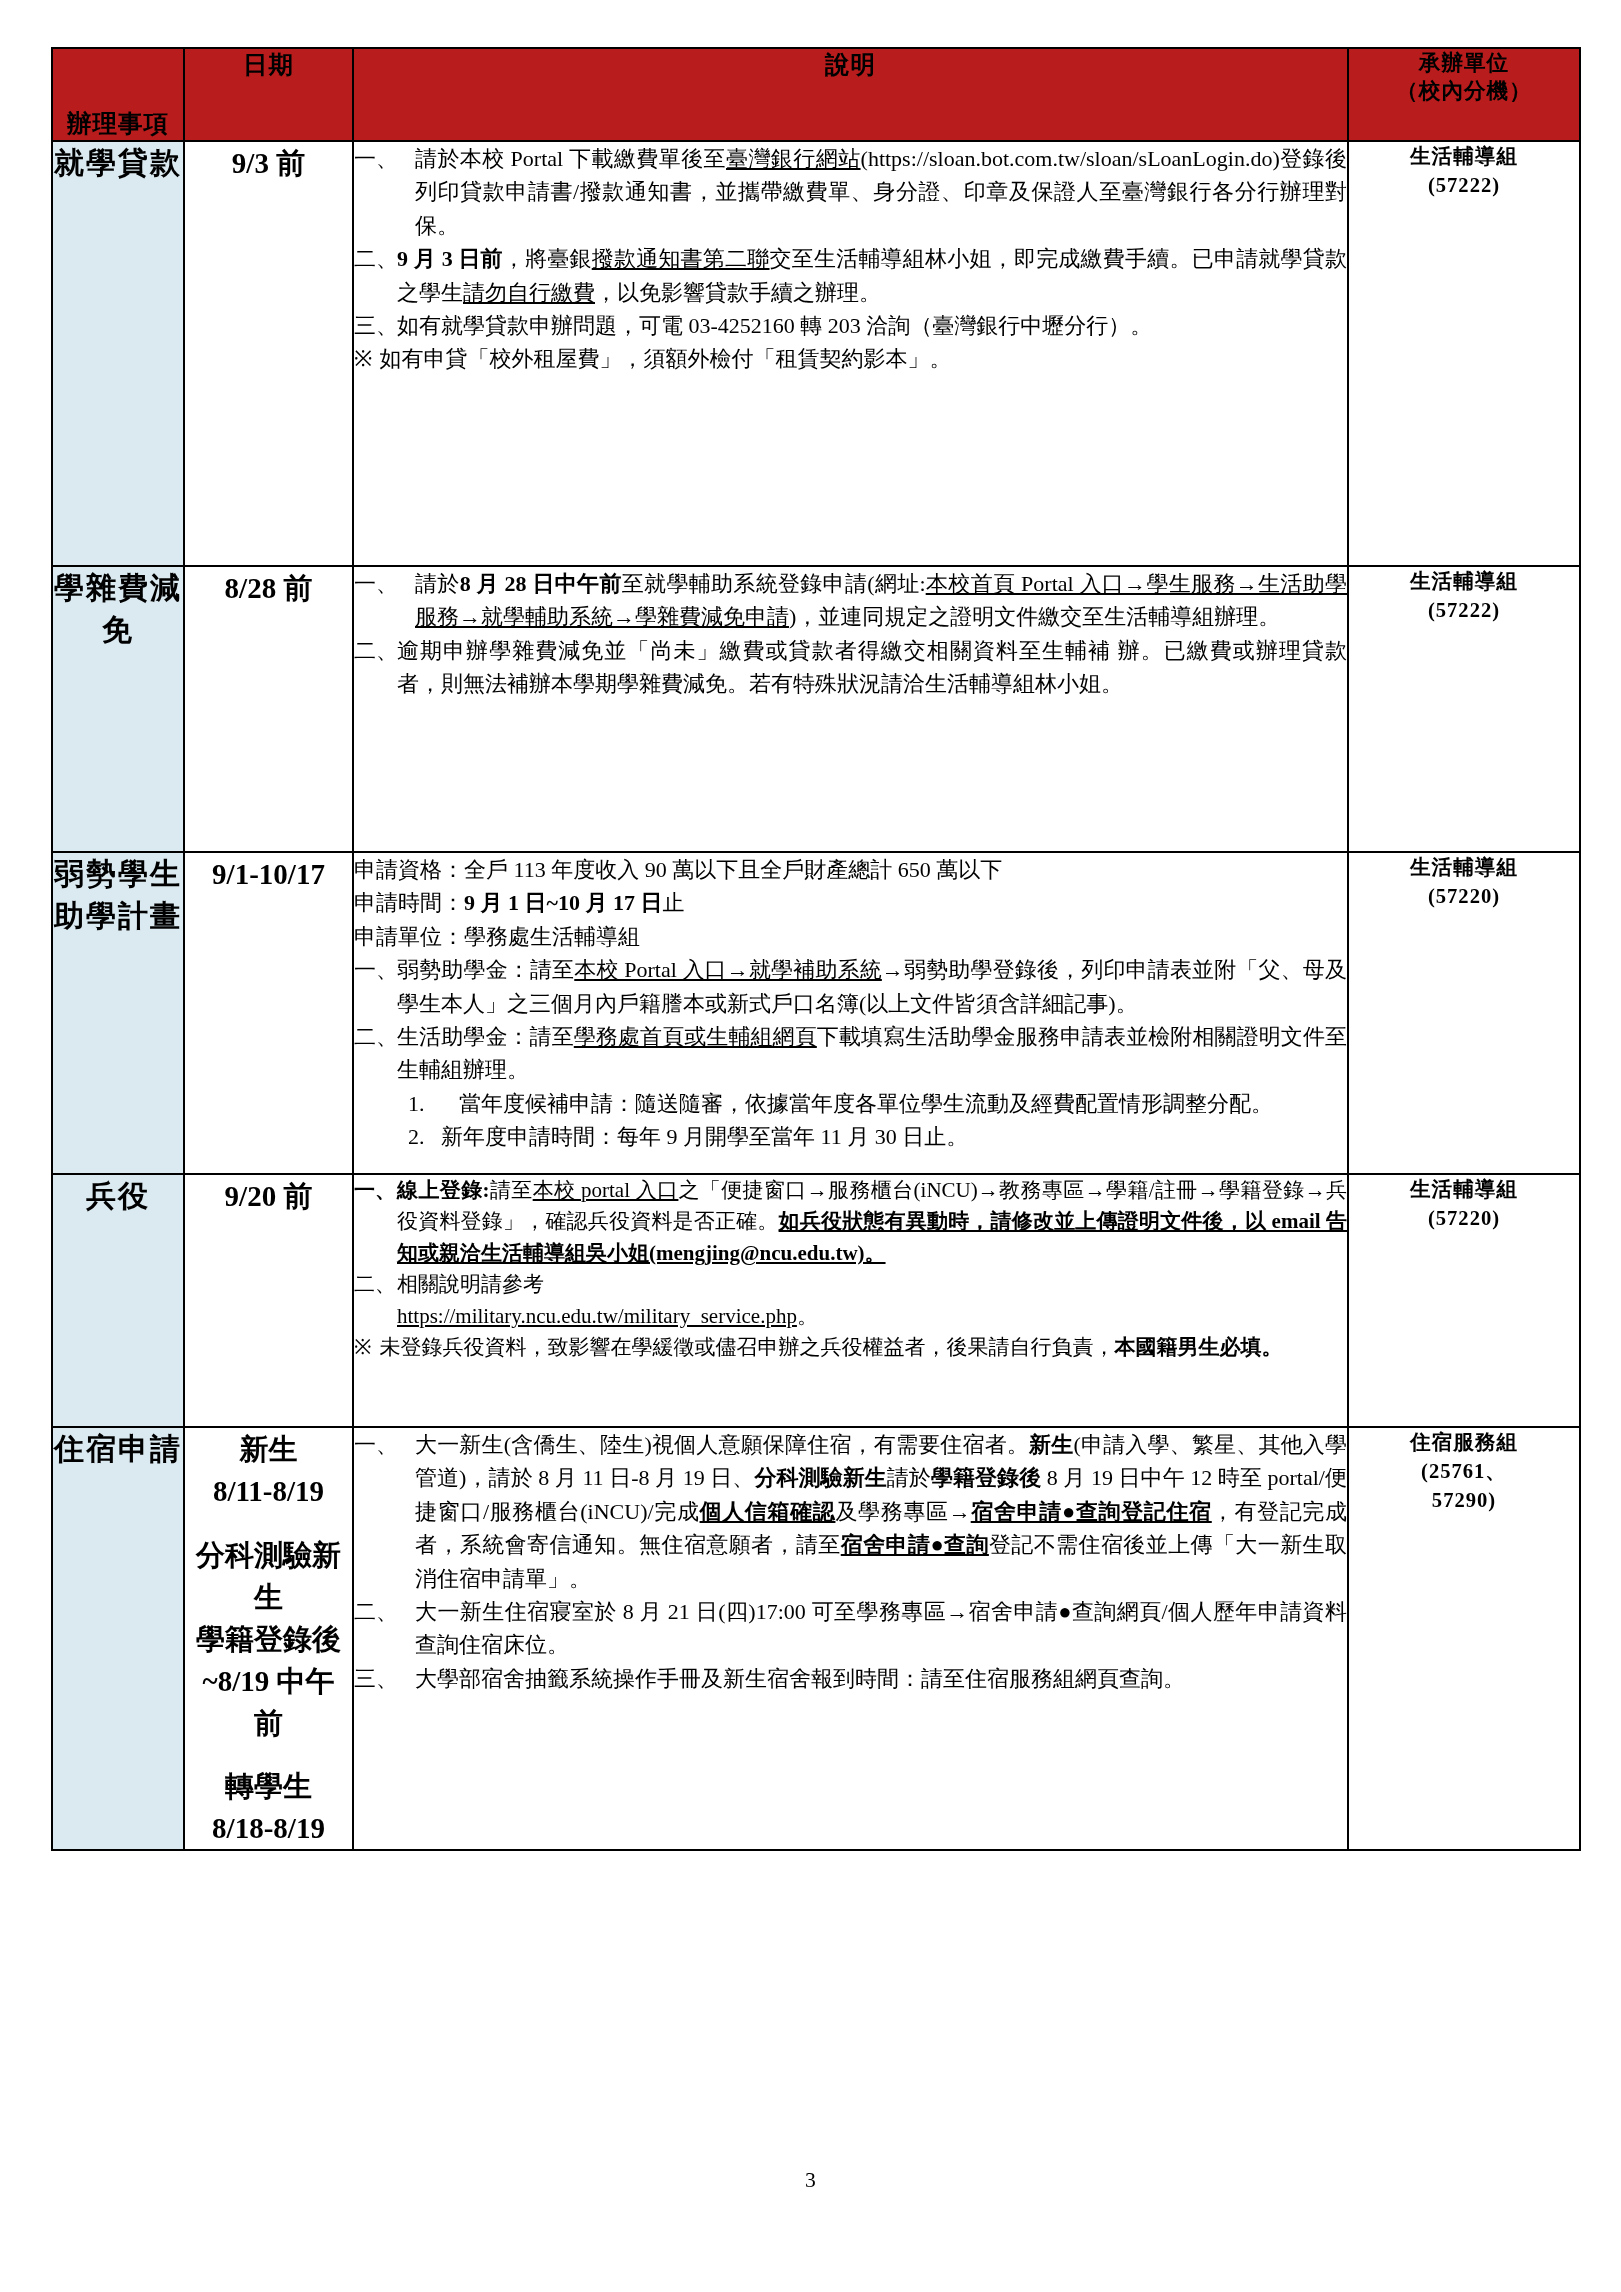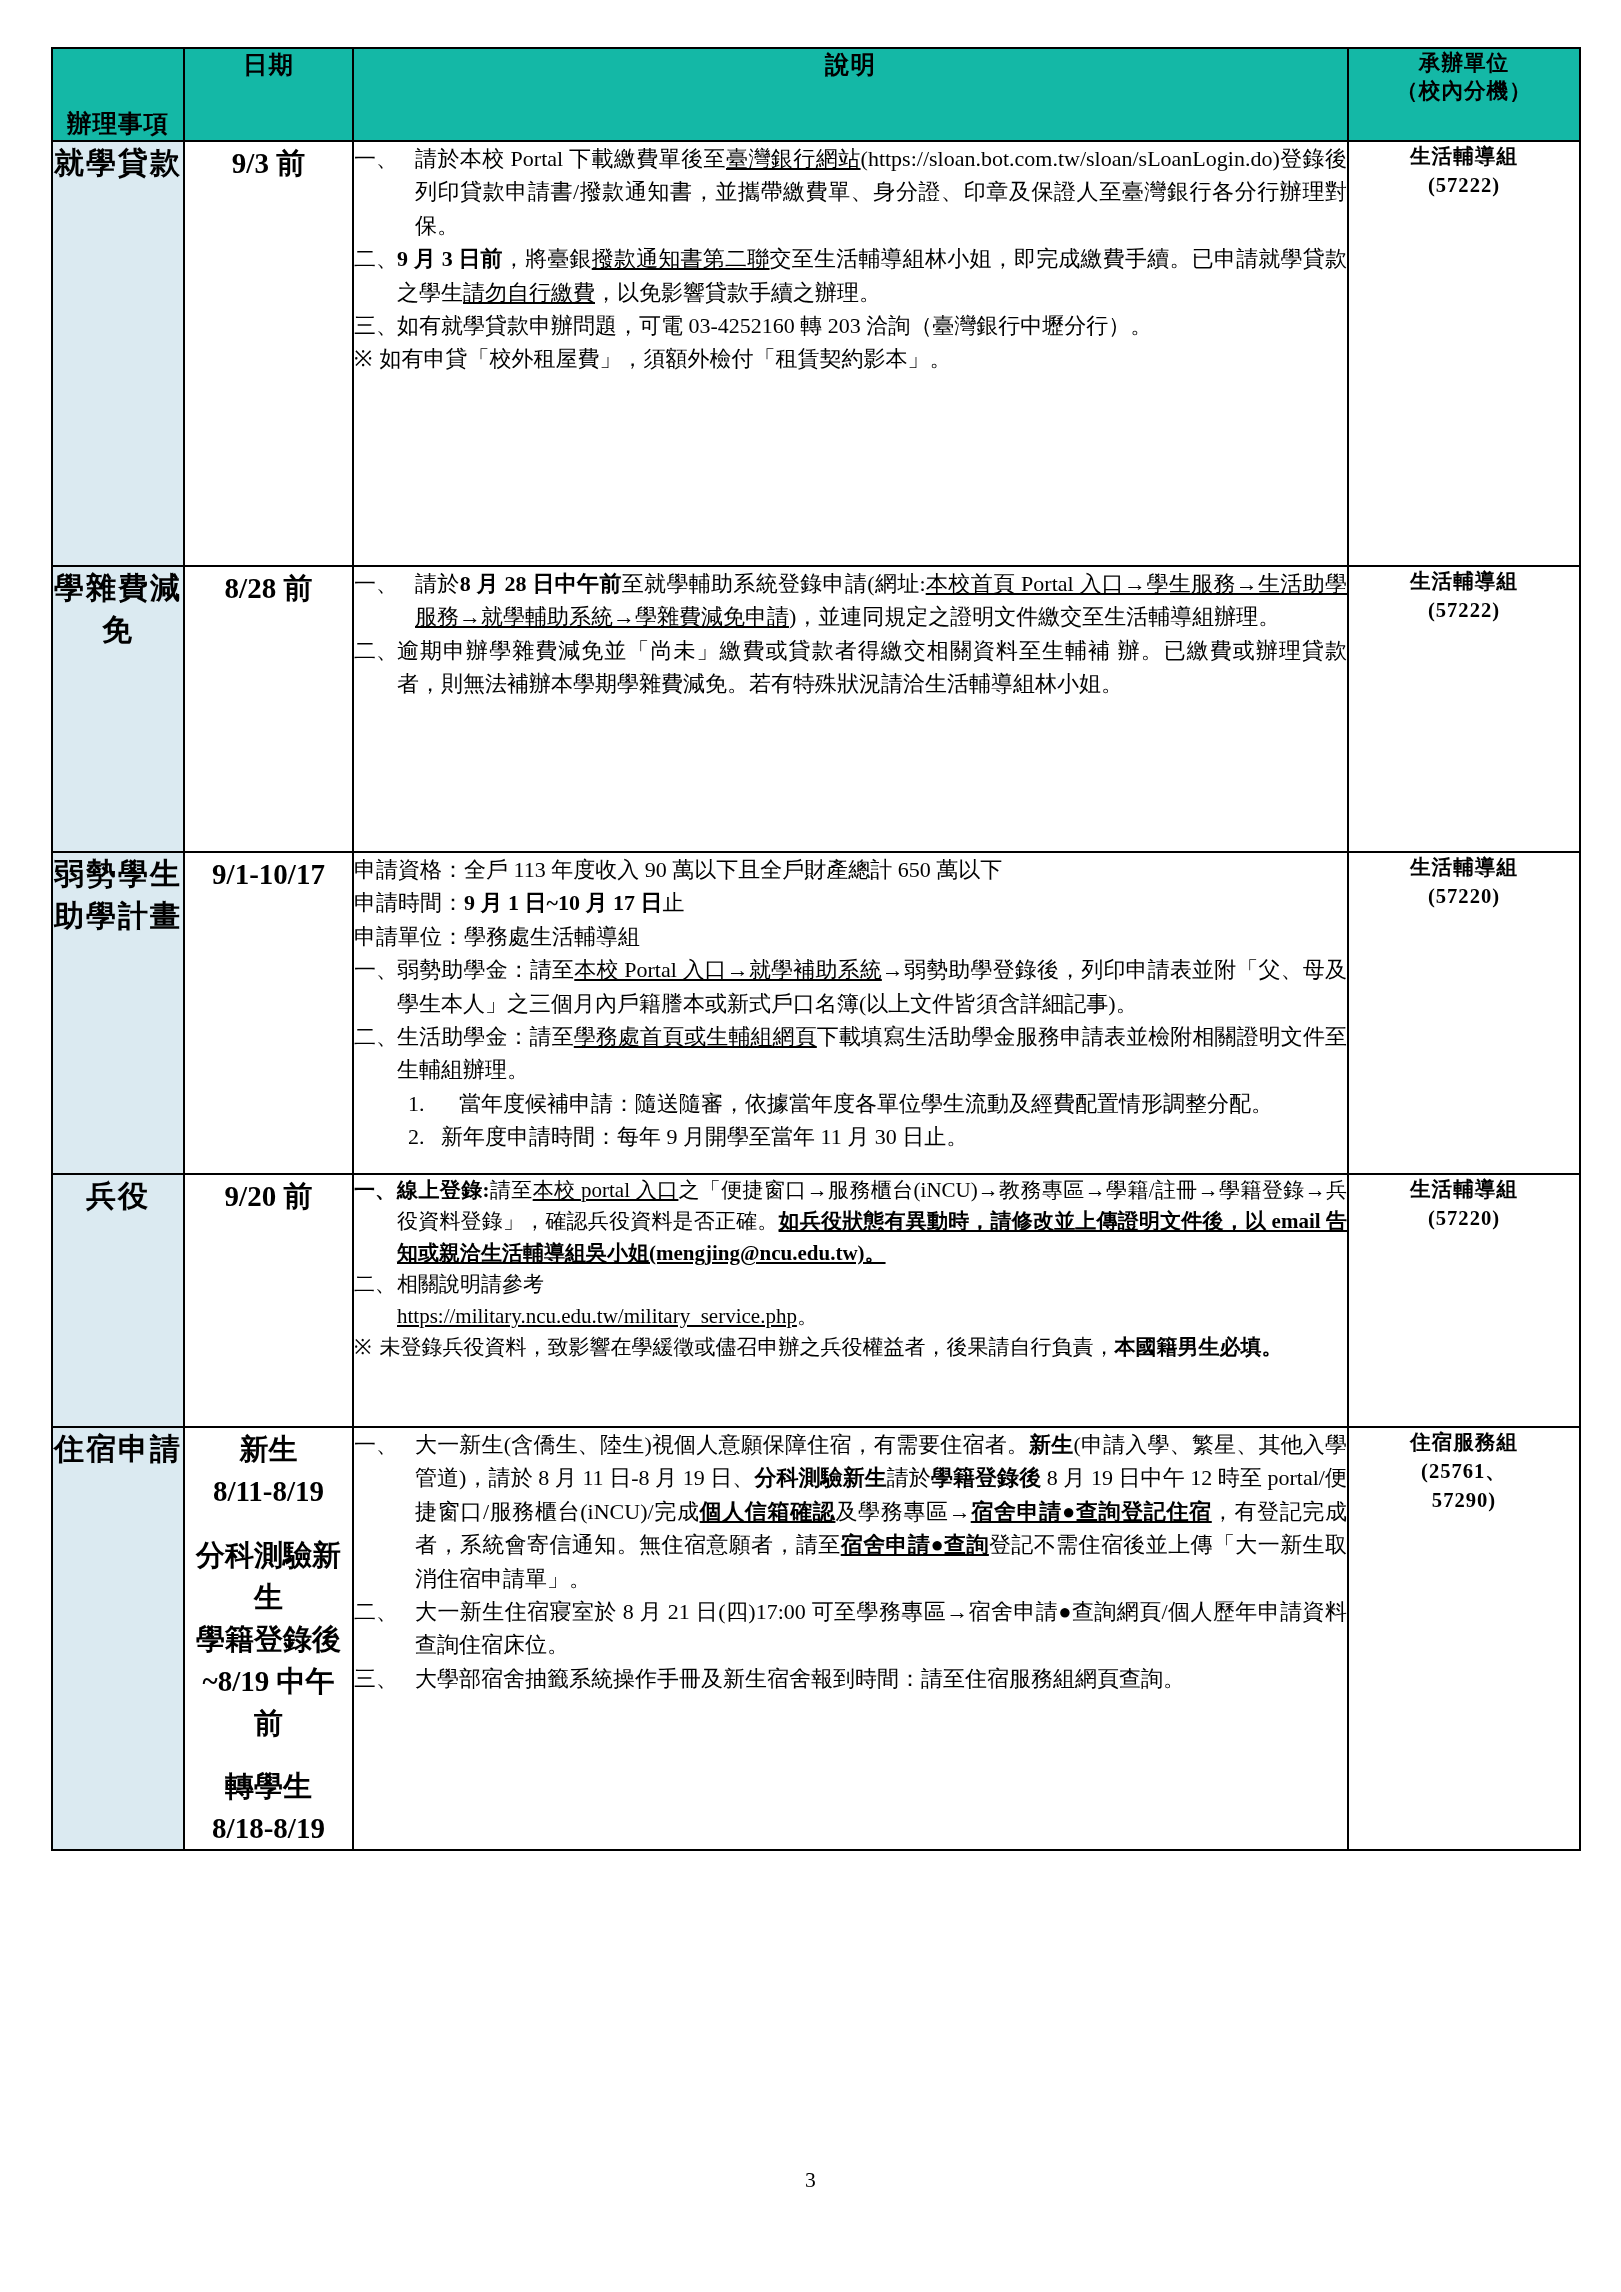--- a/index.html
+++ b/index.html
@@ -28,21 +28,21 @@
     width: 1520px;
     margin: 0;
   }
   table.sched td, table.sched th {
     border: 2px solid #000000;
     vertical-align: top;
     padding: 0;
   }
   
   thead th {
-    background: #14b8a6;
+    background: #b91c1c;
     text-align: center;
     vertical-align: middle;
     font-weight: bold;
     font-size: 24.5px;
     line-height: 1.30;
     height: 90px;
     letter-spacing: 1px;
   }
   th.h-item { width: 130px; }
   th.h-date { width: 167px; }

